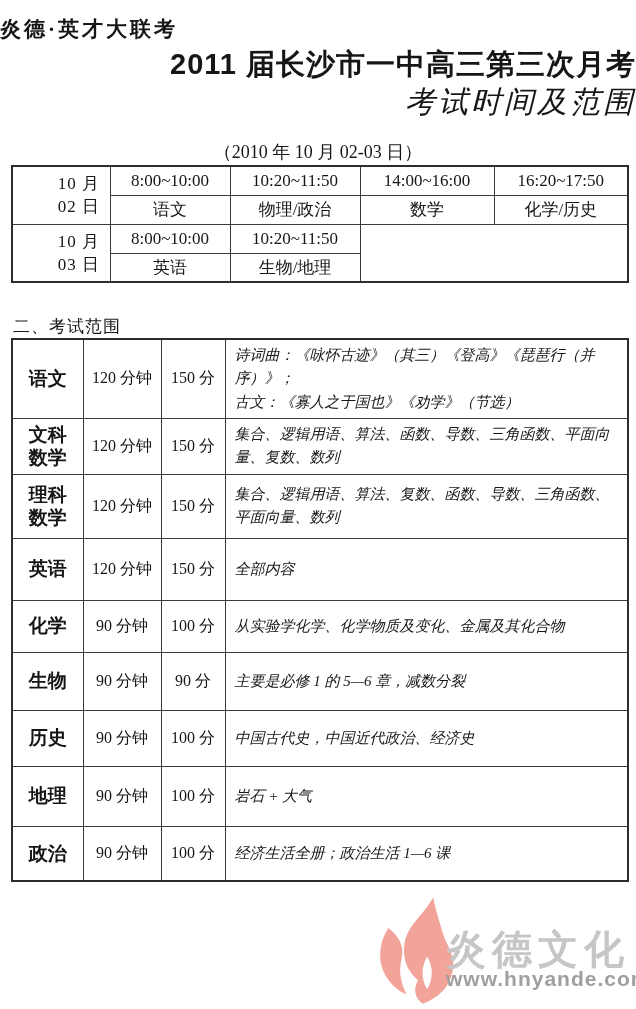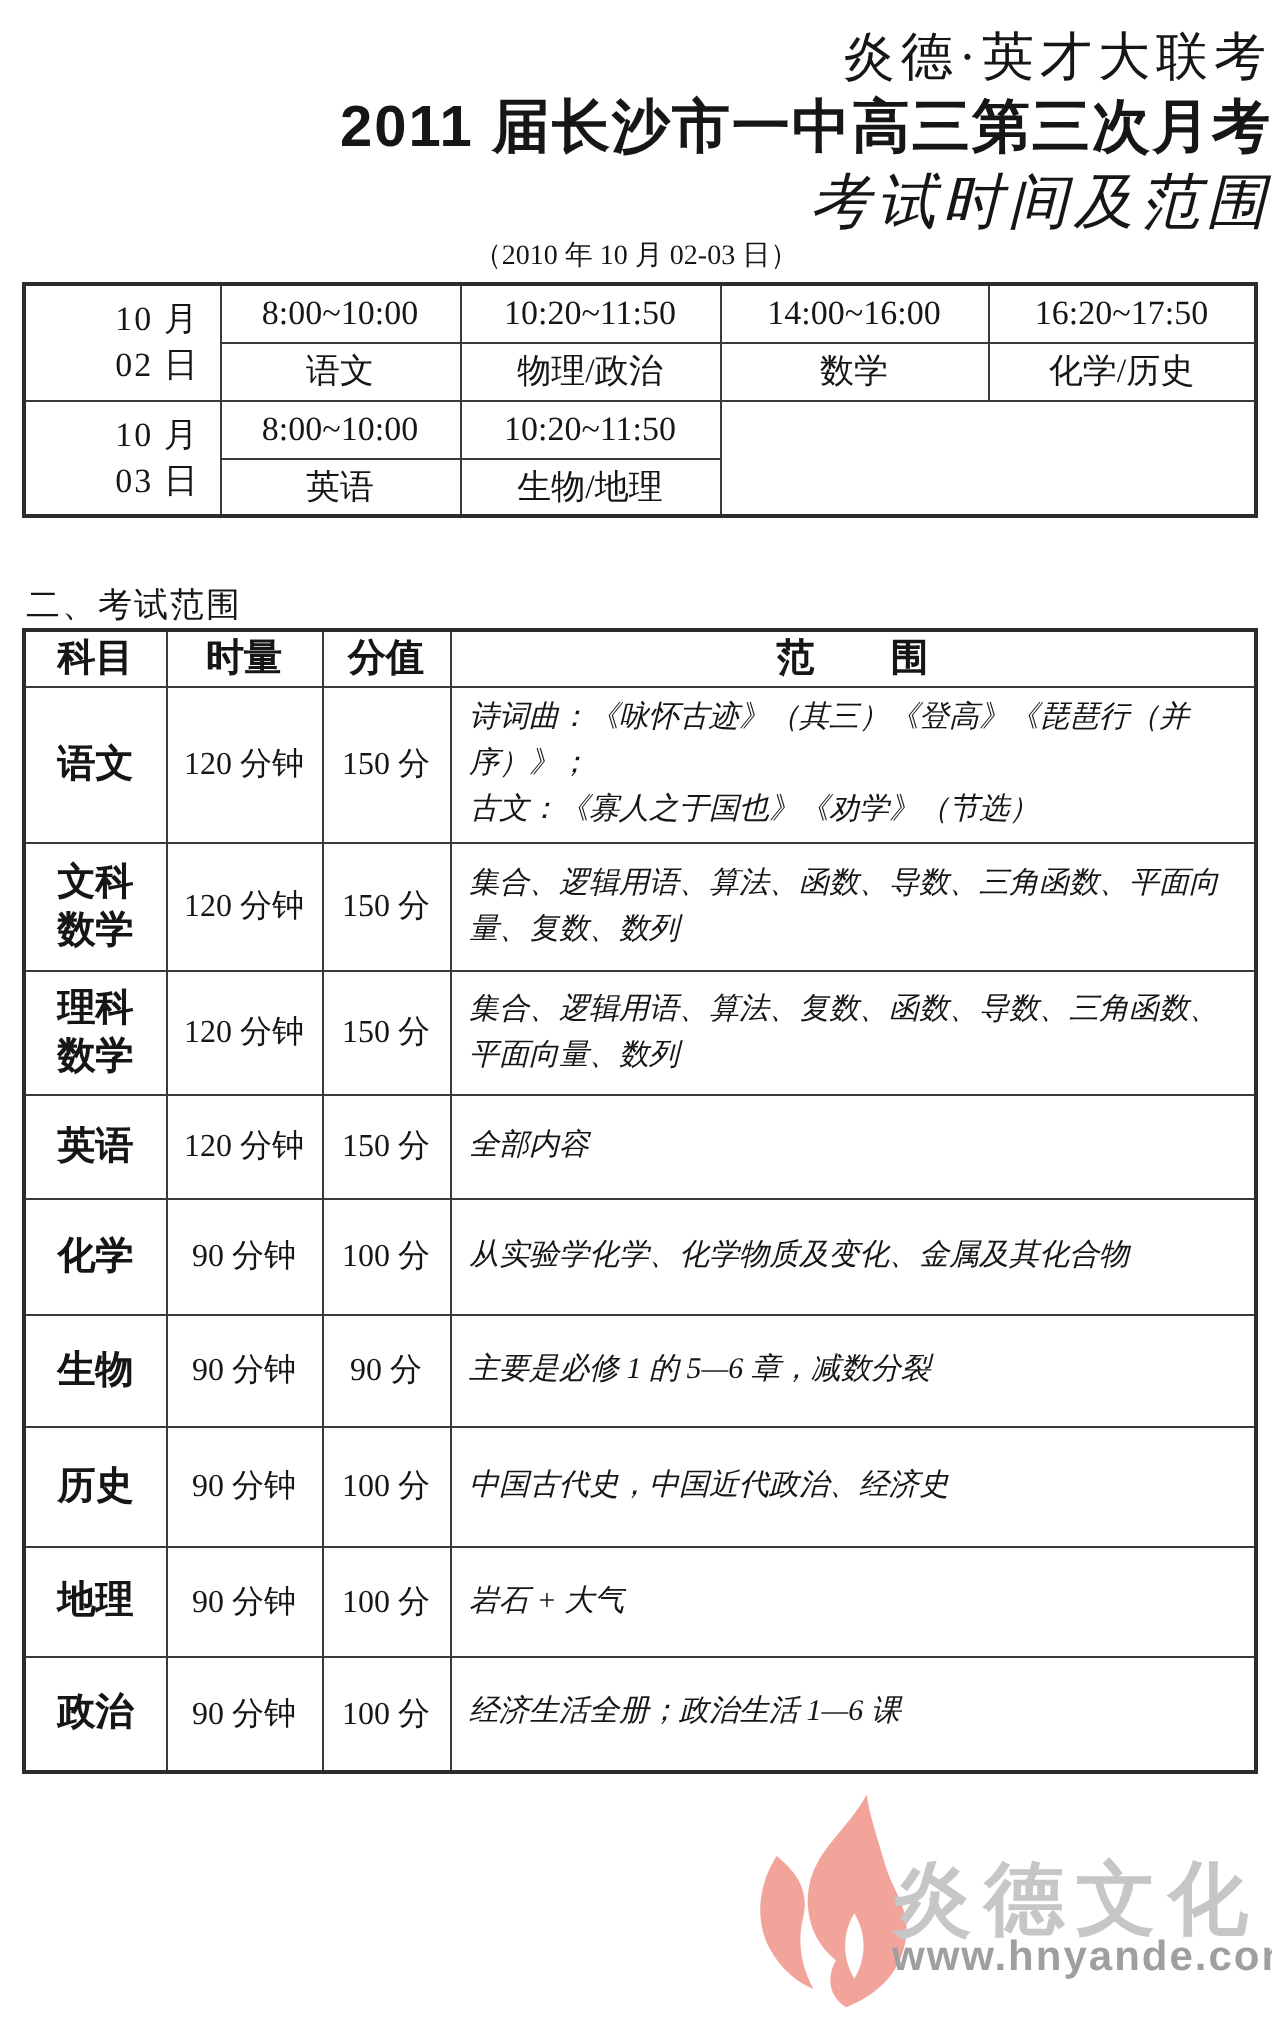--- a/index.html
+++ b/index.html
@@ -7,24 +7,24 @@
   body {
     position:relative;
     background:#ffffff;
     color:#161616;
     font-family:"Liberation Serif", serif;
     overflow:hidden;
   }
   .content { position:relative; z-index:1; }
 
   
-  .brand    { text-align:right; margin-top:12px; font-size:26px; line-height:34px; letter-spacing:3px; font-family:"Liberation Serif", serif; }
+  .brand    { text-align:left; margin-top:12px; font-size:21px; line-height:34px; letter-spacing:3px; font-family:"Liberation Serif", serif;font-weight:bold; }
   .title    { text-align:right; font-size:29px; line-height:36px; font-weight:bold; letter-spacing:1px; font-family:"Liberation Sans", sans-serif; }
   .subtitle { text-align:right; margin-top:5px; font-size:30px; line-height:29px; letter-spacing:3px; font-style:italic; }
-  .daterange{ text-align:center; margin-top:0; font-size:14px; line-height:25px; }
+  .daterange{ text-align:center; margin-top:24px; font-size:18px; line-height:25px; }
 
   
   .section-label { margin:36px 0 0 13px; font-size:17px; line-height:23px; letter-spacing:1px; }
   .section-label.second { margin-top:32px; }
 
   
   table { border-collapse:collapse; table-layout:fixed; margin-left:11px; width:616px; background:transparent; }
   td { border:1px solid #3a3a3a; text-align:center; vertical-align:middle; }
   table { border:2px solid #2c2c2c; }
 
@@ -122,26 +122,20 @@
 
   <table id="scope-table">
     <colgroup>
       <col style="width:71px">
         <col style="width:78px">
         <col style="width:64px">
         <col style="width:403px">
     </colgroup>
     <tbody>
       <tr>
-        <td class="scope-header">科目</td>
-        <td class="scope-header">时量</td>
-        <td class="scope-header">分值</td>
-        <td class="scope-header">范　　围</td>
-      </tr>
-      <tr>
         <td class="scope-subject">语文</td>
         <td class="scope-num">120 分钟</td>
         <td class="scope-num">150 分</td>
         <td class="scope-range">诗词曲：《咏怀古迹》（其三）《登高》《琵琶行（并序）》；
 古文：《寡人之于国也》《劝学》（节选）</td>
       </tr>
       <tr>
         <td class="scope-subject">文科
 数学</td>
         <td class="scope-num">120 分钟</td>

